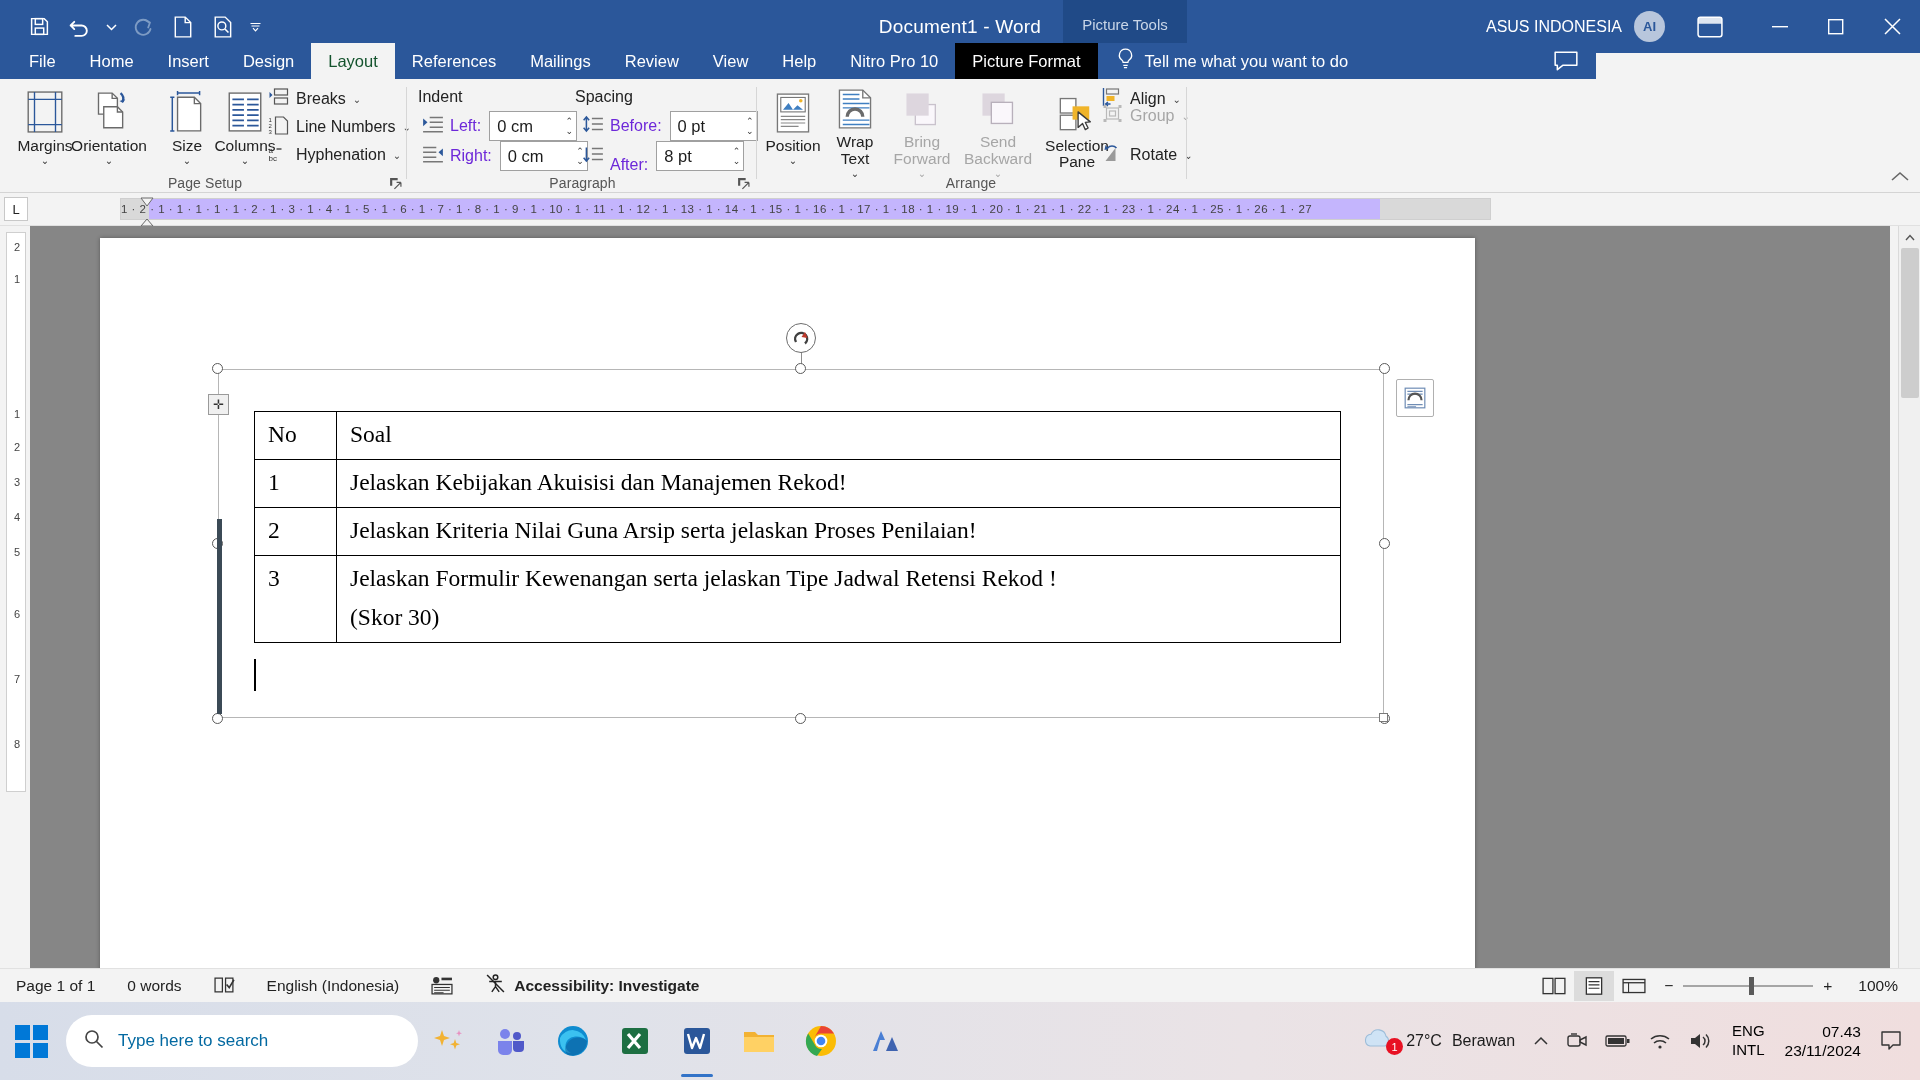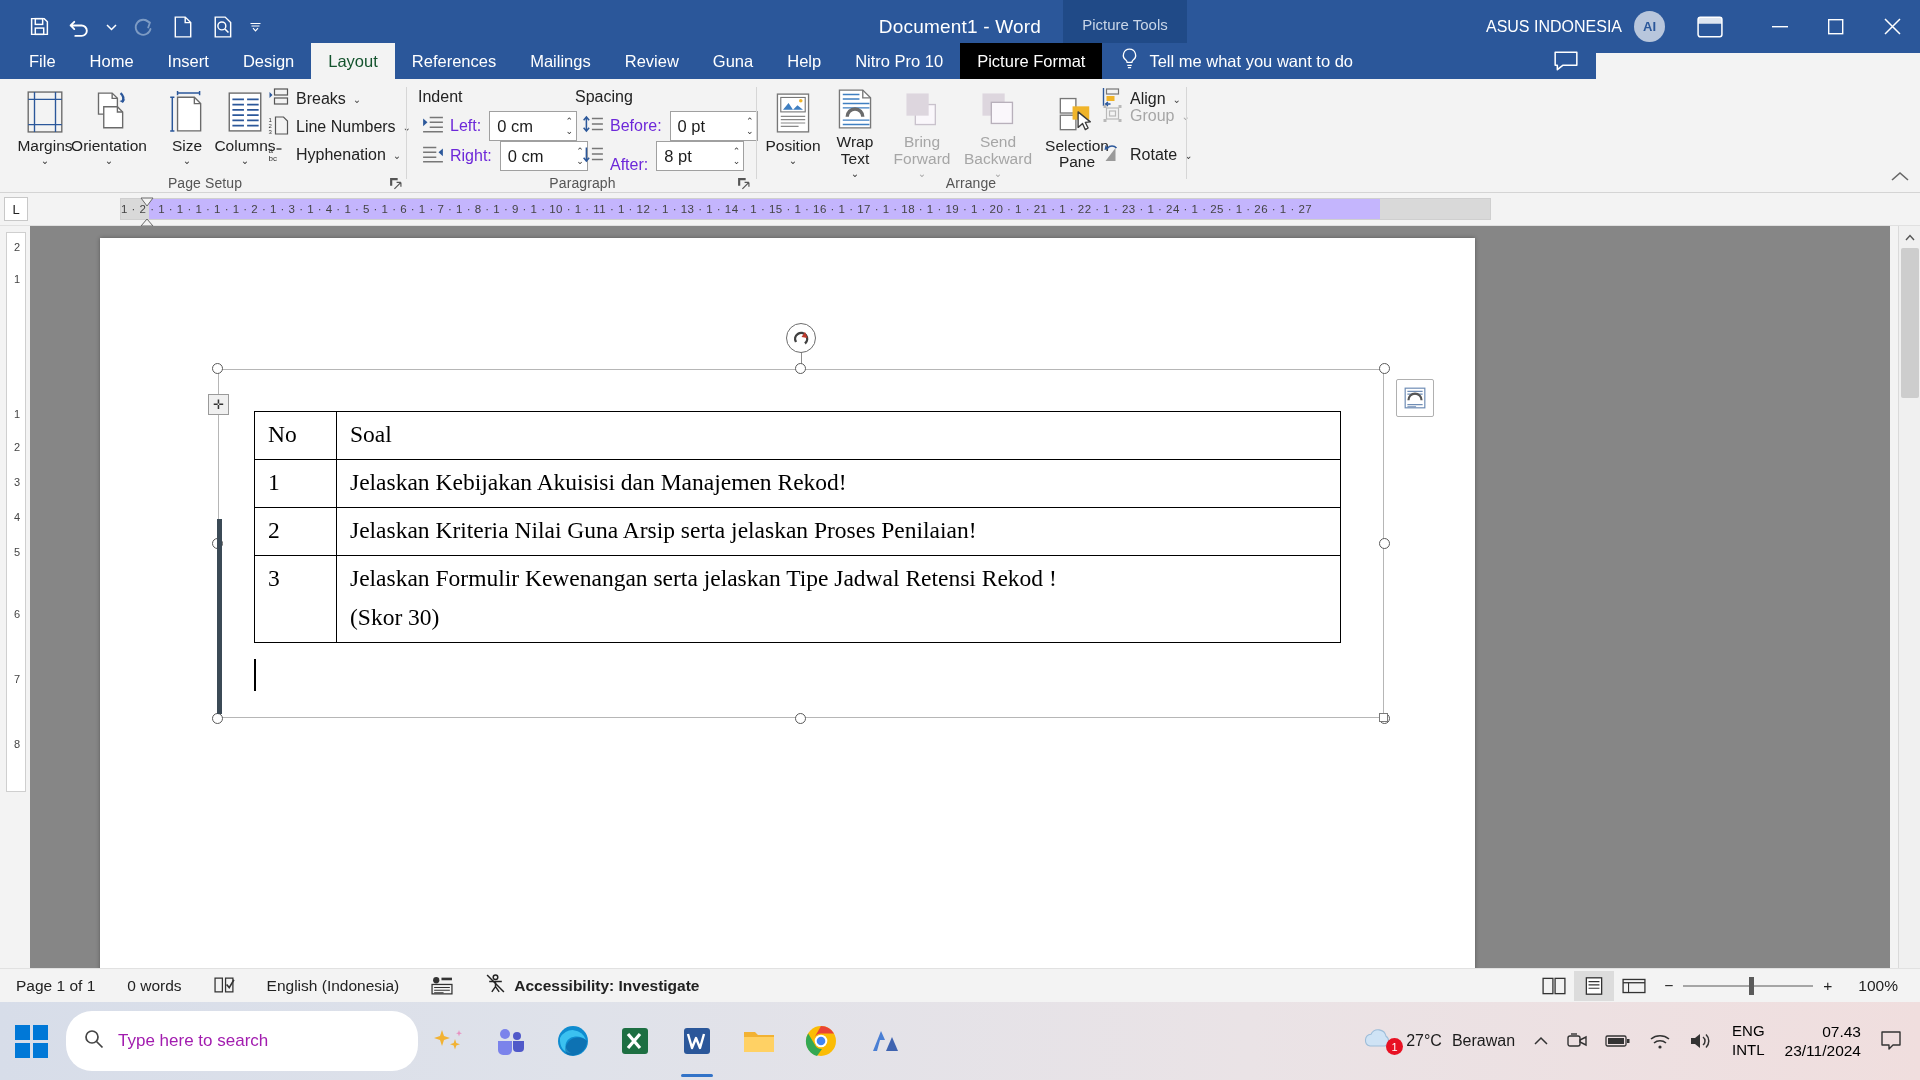--- a/index.html
+++ b/index.html
@@ -217,23 +217,23 @@
   
   .taskbar {
     position: absolute; bottom: 0; left: 0; width: 1920px; height: 78px;
     background: linear-gradient(90deg,#d7dde9 0%,#dfe2ea 30%,#eae3e6 65%,#f0dede 100%);
     display: flex; align-items: center;
   }
   .start { width: 62px; height: 78px; display: flex; align-items: center; justify-content: center; }
   .winlogo { display: grid; grid-template-columns: 15px 15px; grid-template-rows: 15px 15px; gap: 3px; }
   .winlogo i { background: #0078d7; display: block; }
   .searchbox {
-    width: 352px; height: 60px; background: #fff; border-radius: 26px;
+    width: 352px; height: 52px; background: #fff; border-radius: 26px;
     display: flex; align-items: center; gap: 14px; padding: 0 18px; margin-left: 4px;
-    font-size: 17px; color: #a21caf;
+    font-size: 17px; color: #0369a1;
   }
   .tb-icon { width: 62px; height: 78px; display: flex; align-items: center; justify-content: center; position: relative; }
   .tb-icon.running::after {
     content: ''; position: absolute; bottom: 3px; left: 50%; margin-left: -16px;
     width: 32px; height: 3px; background: #3273c8; border-radius: 2px;
   }
   .tray { position: absolute; right: 0; height: 78px; display: flex; align-items: center; gap: 0; }
   .tray-item { padding: 0 9px; display: flex; align-items: center; font-size: 16px; color: #1b1b1b; }
   .clock { display: flex; flex-direction: column; align-items: flex-end; line-height: 1.25; font-size: 15.5px; padding: 0 10px; }
   .kbd { display: flex; flex-direction: column; align-items: center; line-height: 1.25; font-size: 15px; padding: 0 10px; }
@@ -329,21 +329,21 @@
 <div class="tabstrip">
   <div style="width:12px"></div>
   <div class="tab">File</div>
   <div class="tab">Home</div>
   <div class="tab">Insert</div>
   <div class="tab">Design</div>
   <div class="tab active">Layout</div>
   <div class="tab">References</div>
   <div class="tab">Mailings</div>
   <div class="tab">Review</div>
-  <div class="tab">Guna</div>
+  <div class="tab">View</div>
   <div class="tab">Help</div>
   <div class="tab">Nitro Pro 10</div>
   <div class="tab ctx">Picture Format</div>
 
   <div class="tellme">
     <span>
       <svg width="19" height="22" viewBox="0 0 18 22">
           <path d="M9 1.2 a6 6 0 0 1 3.4 11 c-.8.6-1 1.4-1 2.2h-4.8c0-.8-.2-1.6-1-2.2A6 6 0 0 1 9 1.2z" fill="none" stroke="#fff" stroke-width="1.3"></path>
           <path d="M6.8 17.3h4.4M7.4 19.6h3.2" stroke="#fff" stroke-width="1.3"></path>
         </svg>

